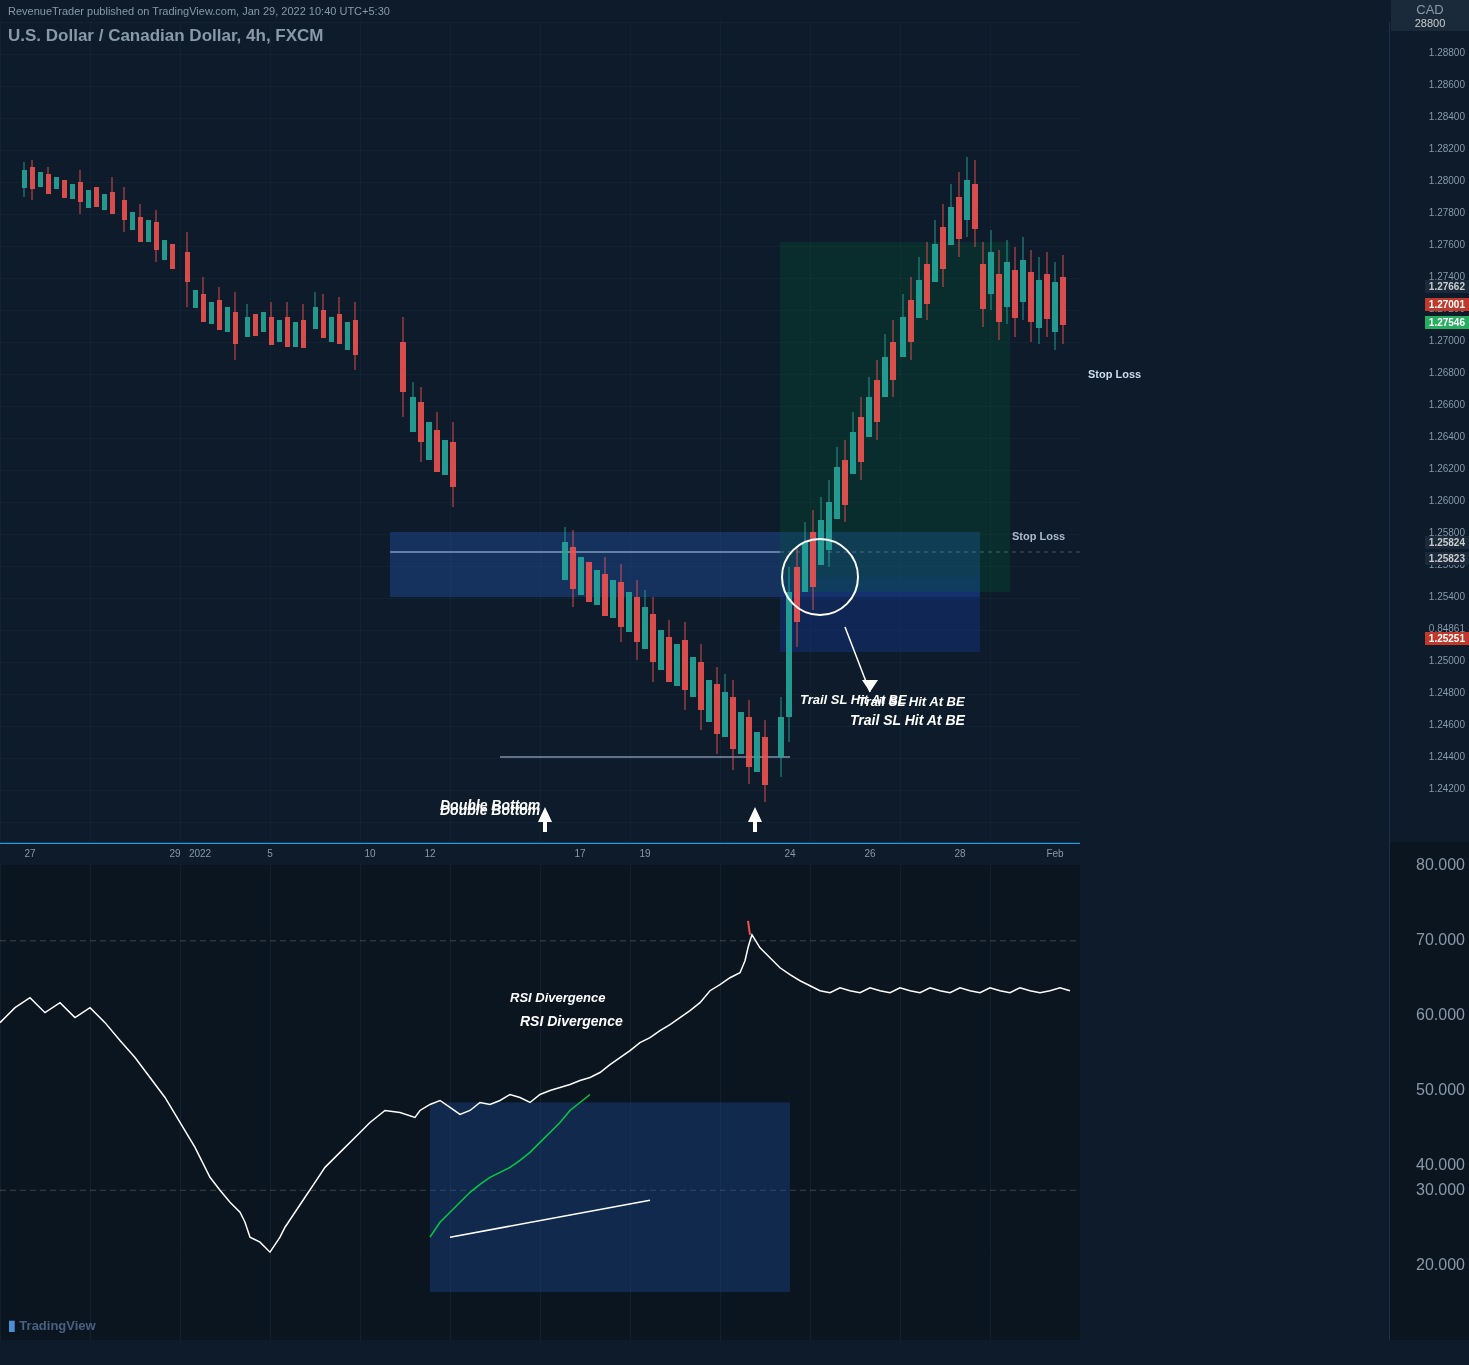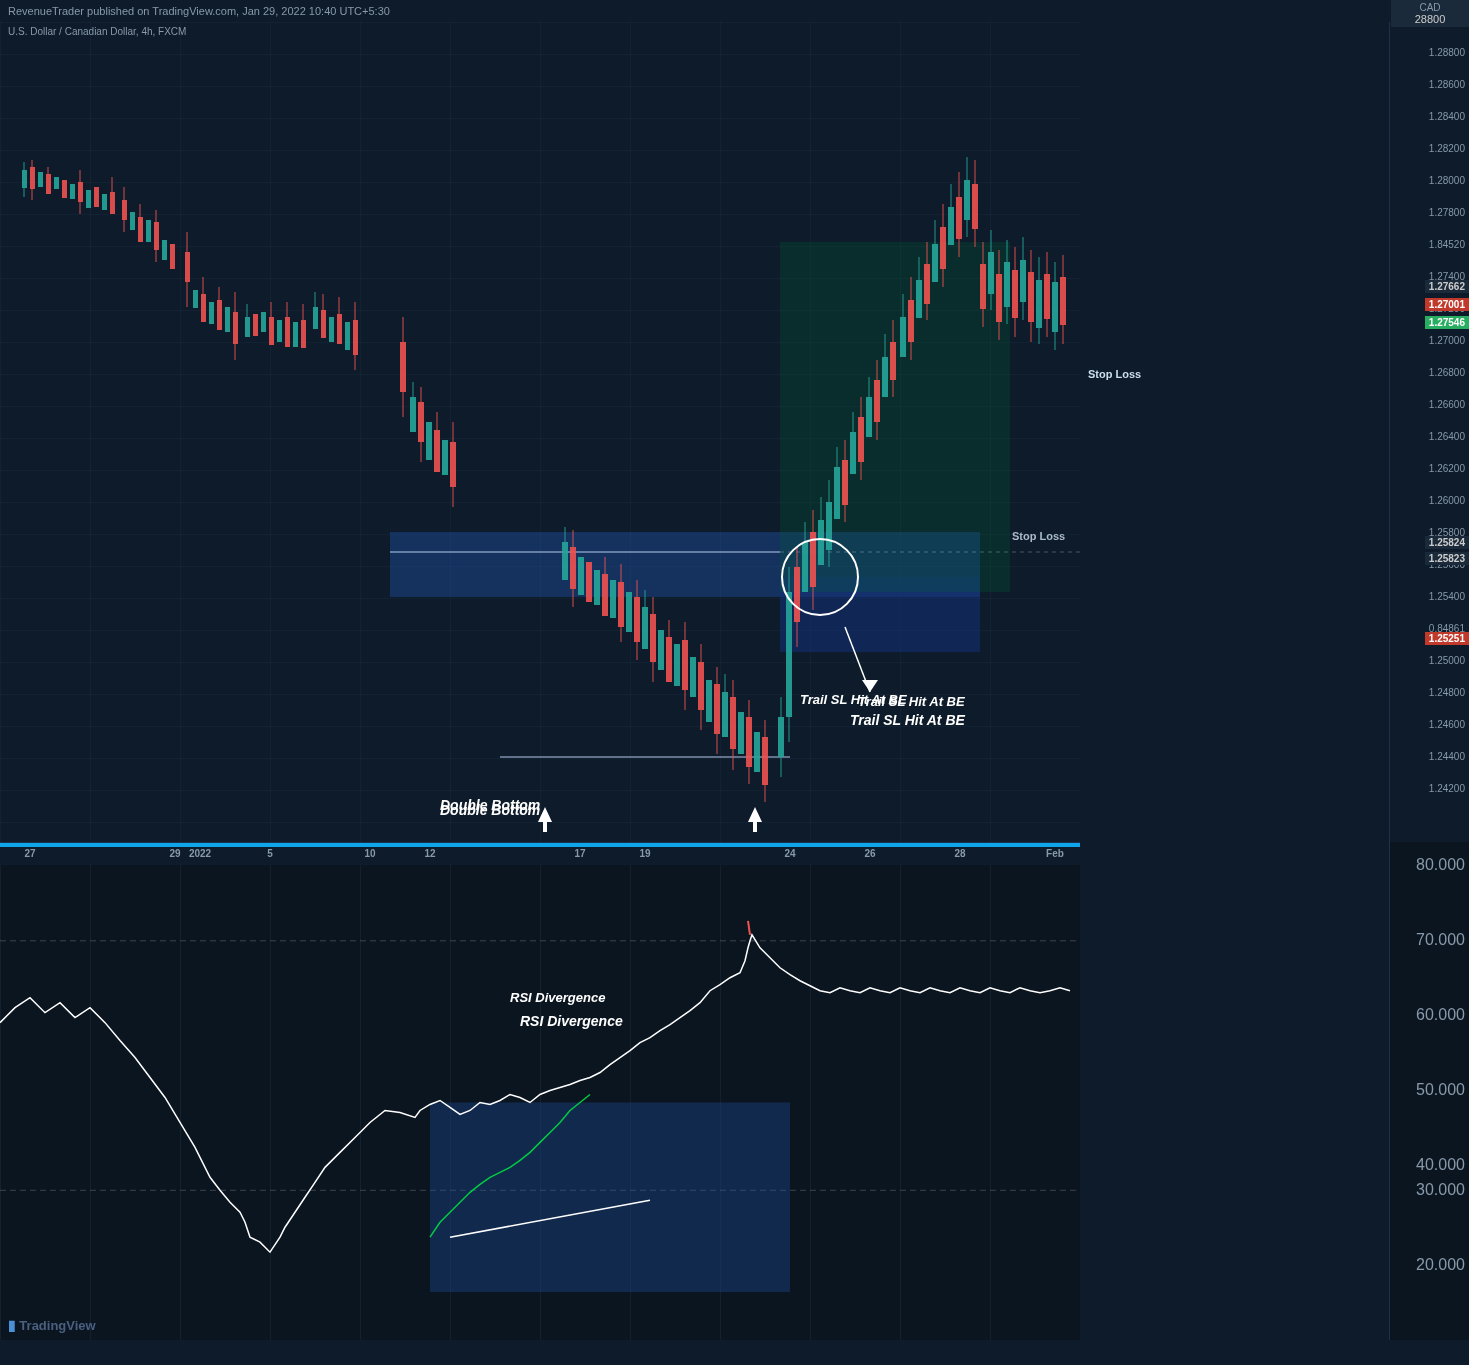--- a/index.html
+++ b/index.html
@@ -178,22 +178,23 @@
       color: #8899aa;
       font-size: 11px;
     }
 
     
     #chart-title {
       position: absolute;
       top: 26px;
       left: 8px;
       color: #8899aa;
-      font-size: 10px;
+      font-size: 17px;
       z-index: 10;
+      font-weight: bold;
     }
 
     
     #tv-logo {
       position: absolute;
       bottom: 32px;
       left: 8px;
       color: #4a6080;
       font-size: 13px;
       font-weight: bold;
@@ -212,21 +213,21 @@
 </head>
 <body>
 
 <div id="chart-container">
 
   <div id="header">
     <span id="header-text">RevenueTrader published on TradingView.com, Jan 29, 2022 10:40 UTC+5:30</span>
   </div>
 
   <div id="cad-badge">
-    <div style="color:#8899aa;font-size:10px;">CAD</div>
+    <div style="color:#8899aa;font-size:13px;">CAD</div>
     <div style="color:#ccc;font-size:11px;font-weight:normal;">28800</div>
   </div>
 
   <div id="chart-title">U.S. Dollar / Canadian Dollar, 4h, FXCM</div>
 
   <div id="main-chart">
     <svg class="grid-canvas" viewBox="0 0 1080 820" preserveAspectRatio="none">
 
       <defs>
         <pattern id="vgrid" width="90" height="820" patternUnits="userSpaceOnUse">
@@ -541,21 +542,21 @@
     <div class="annotation" style="left:440px; top:780px; font-size:14px;">Double Bottom</div>
   </div>
 
   <div id="price-axis">
     <div class="price-label" style="top:30px;">1.28800</div>
     <div class="price-label" style="top:62px;">1.28600</div>
     <div class="price-label" style="top:94px;">1.28400</div>
     <div class="price-label" style="top:126px;">1.28200</div>
     <div class="price-label" style="top:158px;">1.28000</div>
     <div class="price-label" style="top:190px;">1.27800</div>
-    <div class="price-label" style="top:222px;">1.84520</div>
+    <div class="price-label" style="top:222px;">1.27600</div>
     <div class="price-label" style="top:254px;">1.27400</div>
     <div class="price-label" style="top:286px;">1.27200</div>
     <div class="price-label" style="top:318px;">1.27000</div>
     <div class="price-label" style="top:350px;">1.26800</div>
     <div class="price-label" style="top:382px;">1.26600</div>
     <div class="price-label" style="top:414px;">1.26400</div>
     <div class="price-label" style="top:446px;">1.26200</div>
     <div class="price-label" style="top:478px;">1.26000</div>
     <div class="price-label" style="top:510px;">1.25800</div>
     <div class="price-label" style="top:542px;">1.25600</div>
@@ -570,21 +571,21 @@
     <div class="price-badge dark" style="top:258px; right:0;">1.27662</div>
     <div class="price-badge red" style="top:276px; right:0;">1.27001</div>
     <div class="price-badge green" style="top:294px; right:0;">1.27546</div>
     <div class="price-badge dark" style="top:514px; right:0;">1.25824</div>
     <div class="price-badge dark" style="top:530px; right:0;">1.25823</div>
     <div class="price-badge red" style="top:610px; right:0;">1.25251</div>
   </div>
 
   <div id="stop-loss-label" style="position:absolute; top:368px; left:1088px; color:#ccddee; font-size:11px; font-weight:bold; z-index:10; white-space:nowrap;">Stop Loss</div>
 
-  <div id="time-axis" style="position:absolute; bottom:500px; left:0; width:1080px; height:22px; background:#0d1b2a; border-top:4px solid #0ea5e9; display:flex; align-items:center; z-index:5;font-weight:bold;">
+  <div id="time-axis" style="position:absolute; bottom:500px; left:0; width:1080px; height:22px; background:#0d1b2a; border-top:1px solid #0ea5e9; display:flex; align-items:center; z-index:5;">
     <span class="time-label" style="left:30px;">27</span>
     <span class="time-label" style="left:155px;margin-left:20px;">29</span>
     <span class="time-label" style="left:200px;">2022</span>
     <span class="time-label" style="left:270px;">5</span>
     <span class="time-label" style="left:370px;">10</span>
     <span class="time-label" style="left:430px;">12</span>
     <span class="time-label" style="left:580px;">17</span>
     <span class="time-label" style="left:645px;">19</span>
     <span class="time-label" style="left:790px;">24</span>
     <span class="time-label" style="left:870px;">26</span>

